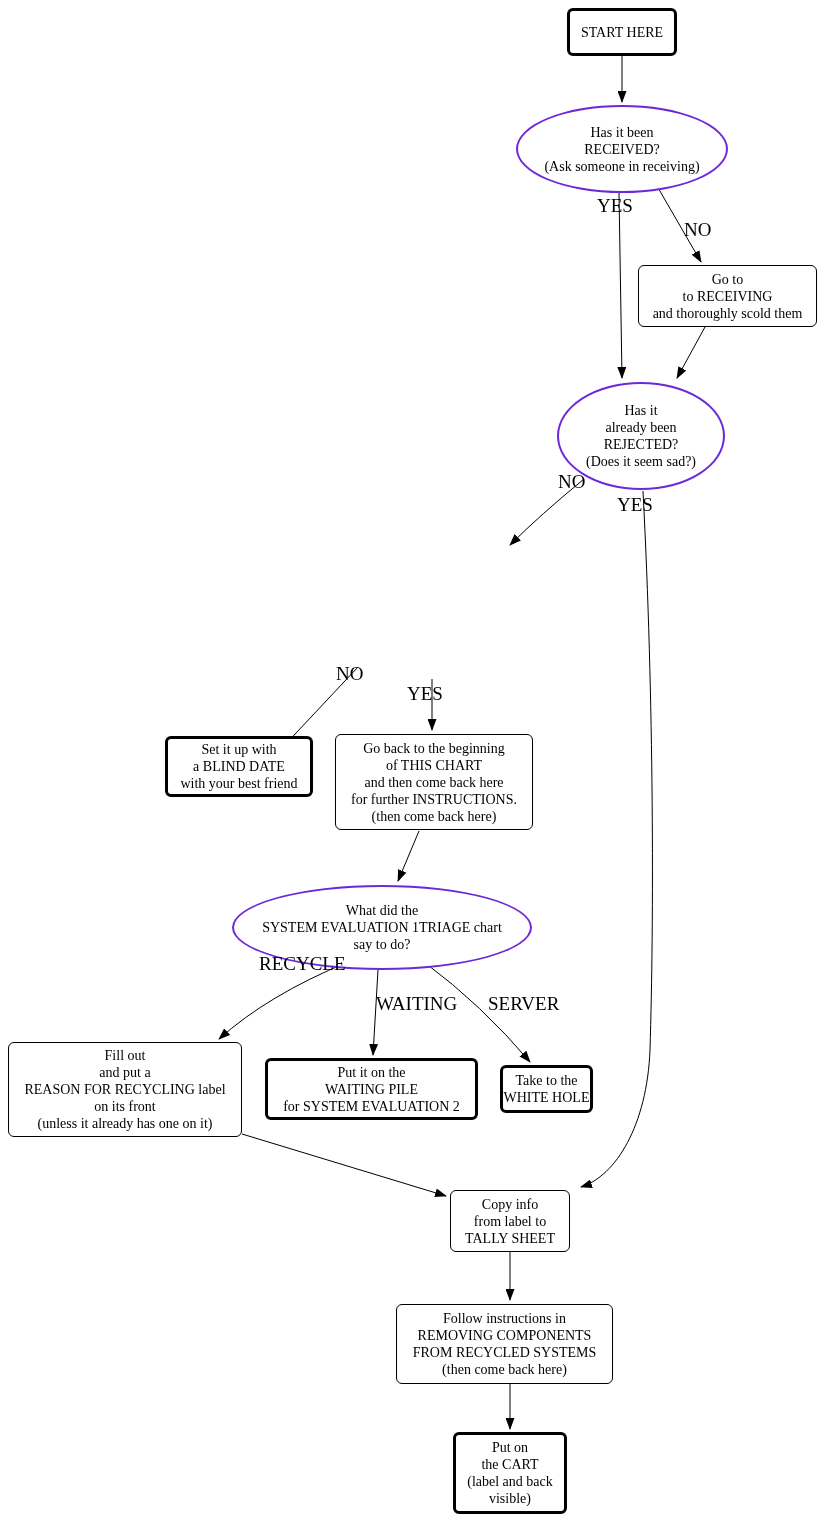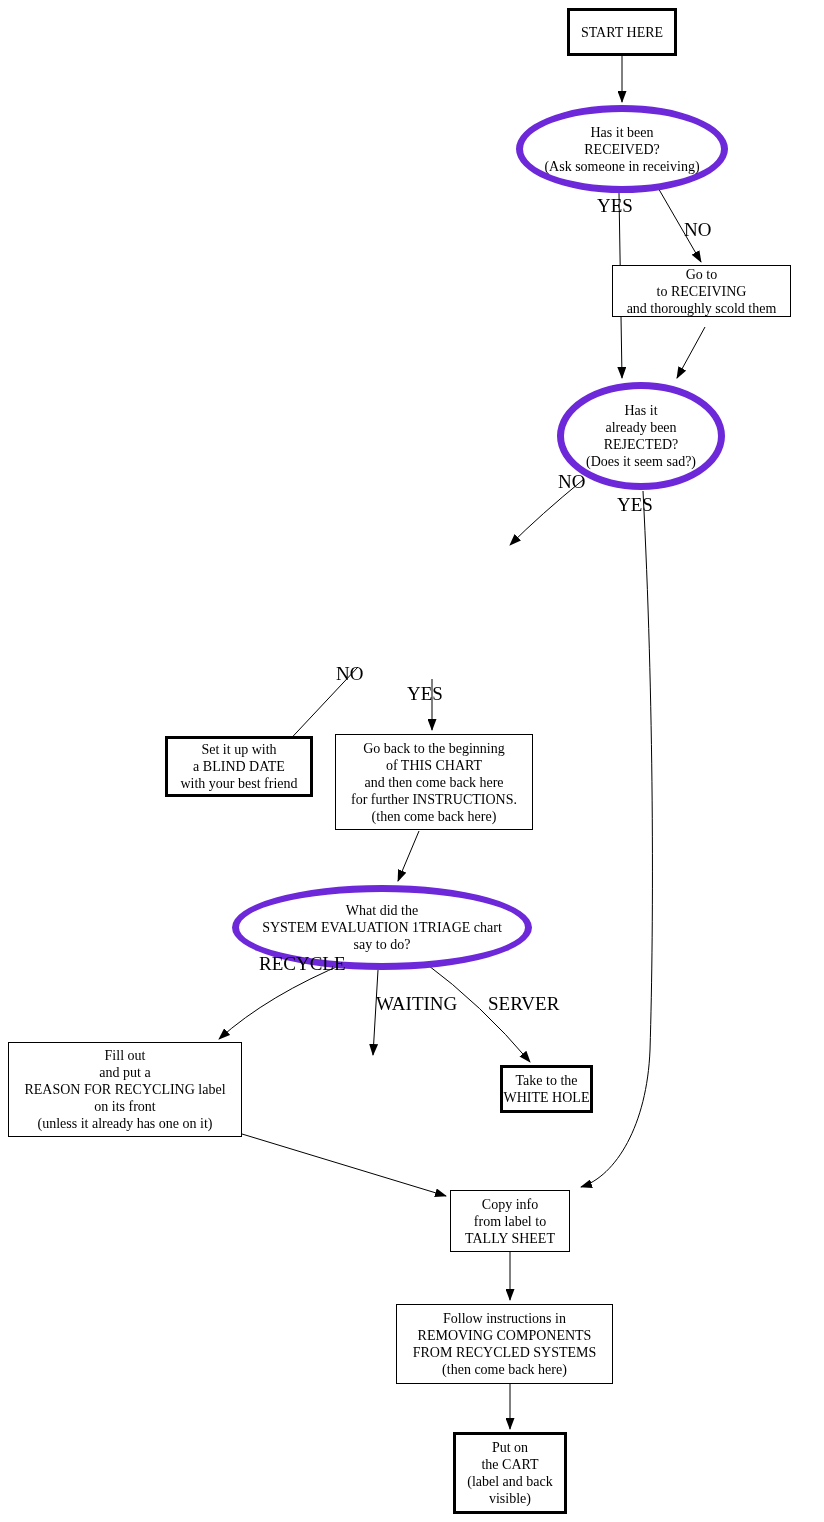--- a/index.html
+++ b/index.html
@@ -22,35 +22,36 @@
     position: absolute;
     display: flex;
     align-items: center;
     justify-content: center;
     text-align: center;
     white-space: pre-line;
     font-size: 14px;
     line-height: 17px;
     box-sizing: border-box;
     background: #ffffff;
+    border-radius: 6px;
   }
   .rect      { border: 1px solid #000000; }
   .rect-bold { border: 3px solid #000000; }
-  .ellipse   { border: 7px solid #6d28d9; border-radius: 50%; }
+  .ellipse   { border: 2px solid #6d28d9; border-radius: 50%; }
   .edge-label {
     position: absolute;
     font-size: 19px;
     line-height: 20px;
     white-space: nowrap;
     text-align: right;
   }
   
   #n-start      { left: 567px; top: 8px;    width: 110px; height: 48px; }
   #n-received   { left: 516px; top: 105px;  width: 212px; height: 88px; }
-  #n-scold      { left: 612px; top: 265px;  width: 179px; height: 52px; }
+  #n-scold      { left: 638px; top: 265px;  width: 179px; height: 62px; }
   #n-rejected   { left: 557px; top: 382px;  width: 168px; height: 108px; }
   #n-compatible { left: 306px; top: 546px;  width: 254px; height: 133px; }
   #n-blind      { left: 165px; top: 736px;  width: 148px; height: 61px; }
   #n-goback     { left: 335px; top: 734px;  width: 198px; height: 96px; }
   #n-whatdid    { left: 232px; top: 885px;  width: 300px; height: 85px; }
   #n-fillout    { left: 8px;   top: 1042px; width: 234px; height: 95px; }
   #n-waiting    { left: 265px; top: 1058px; width: 213px; height: 62px; }
   #n-whitehole  { left: 500px; top: 1065px; width: 93px; height: 48px; }
   #n-tally      { left: 450px; top: 1190px; width: 120px; height: 62px; }
   #n-removing   { left: 396px; top: 1304px; width: 217px; height: 80px; }
@@ -125,20 +126,23 @@
   <div id="n-whatdid" class="node ellipse">What did the
 SYSTEM EVALUATION 1TRIAGE chart
 say to do?</div>
 
   <div id="n-fillout" class="node rect">Fill out
 and put a
 REASON FOR RECYCLING label
 on its front
 (unless it already has one on it)</div>
 
+  <div id="n-waiting" class="node rect-bold">Put it on the
+WAITING PILE
+for SYSTEM EVALUATION 2</div>
 
   <div id="n-whitehole" class="node rect-bold">Take to the
 WHITE HOLE</div>
 
   <div id="n-tally" class="node rect">Copy info
 from label to
 TALLY SHEET</div>
 
   <div id="n-removing" class="node rect">Follow instructions in
 REMOVING COMPONENTS

